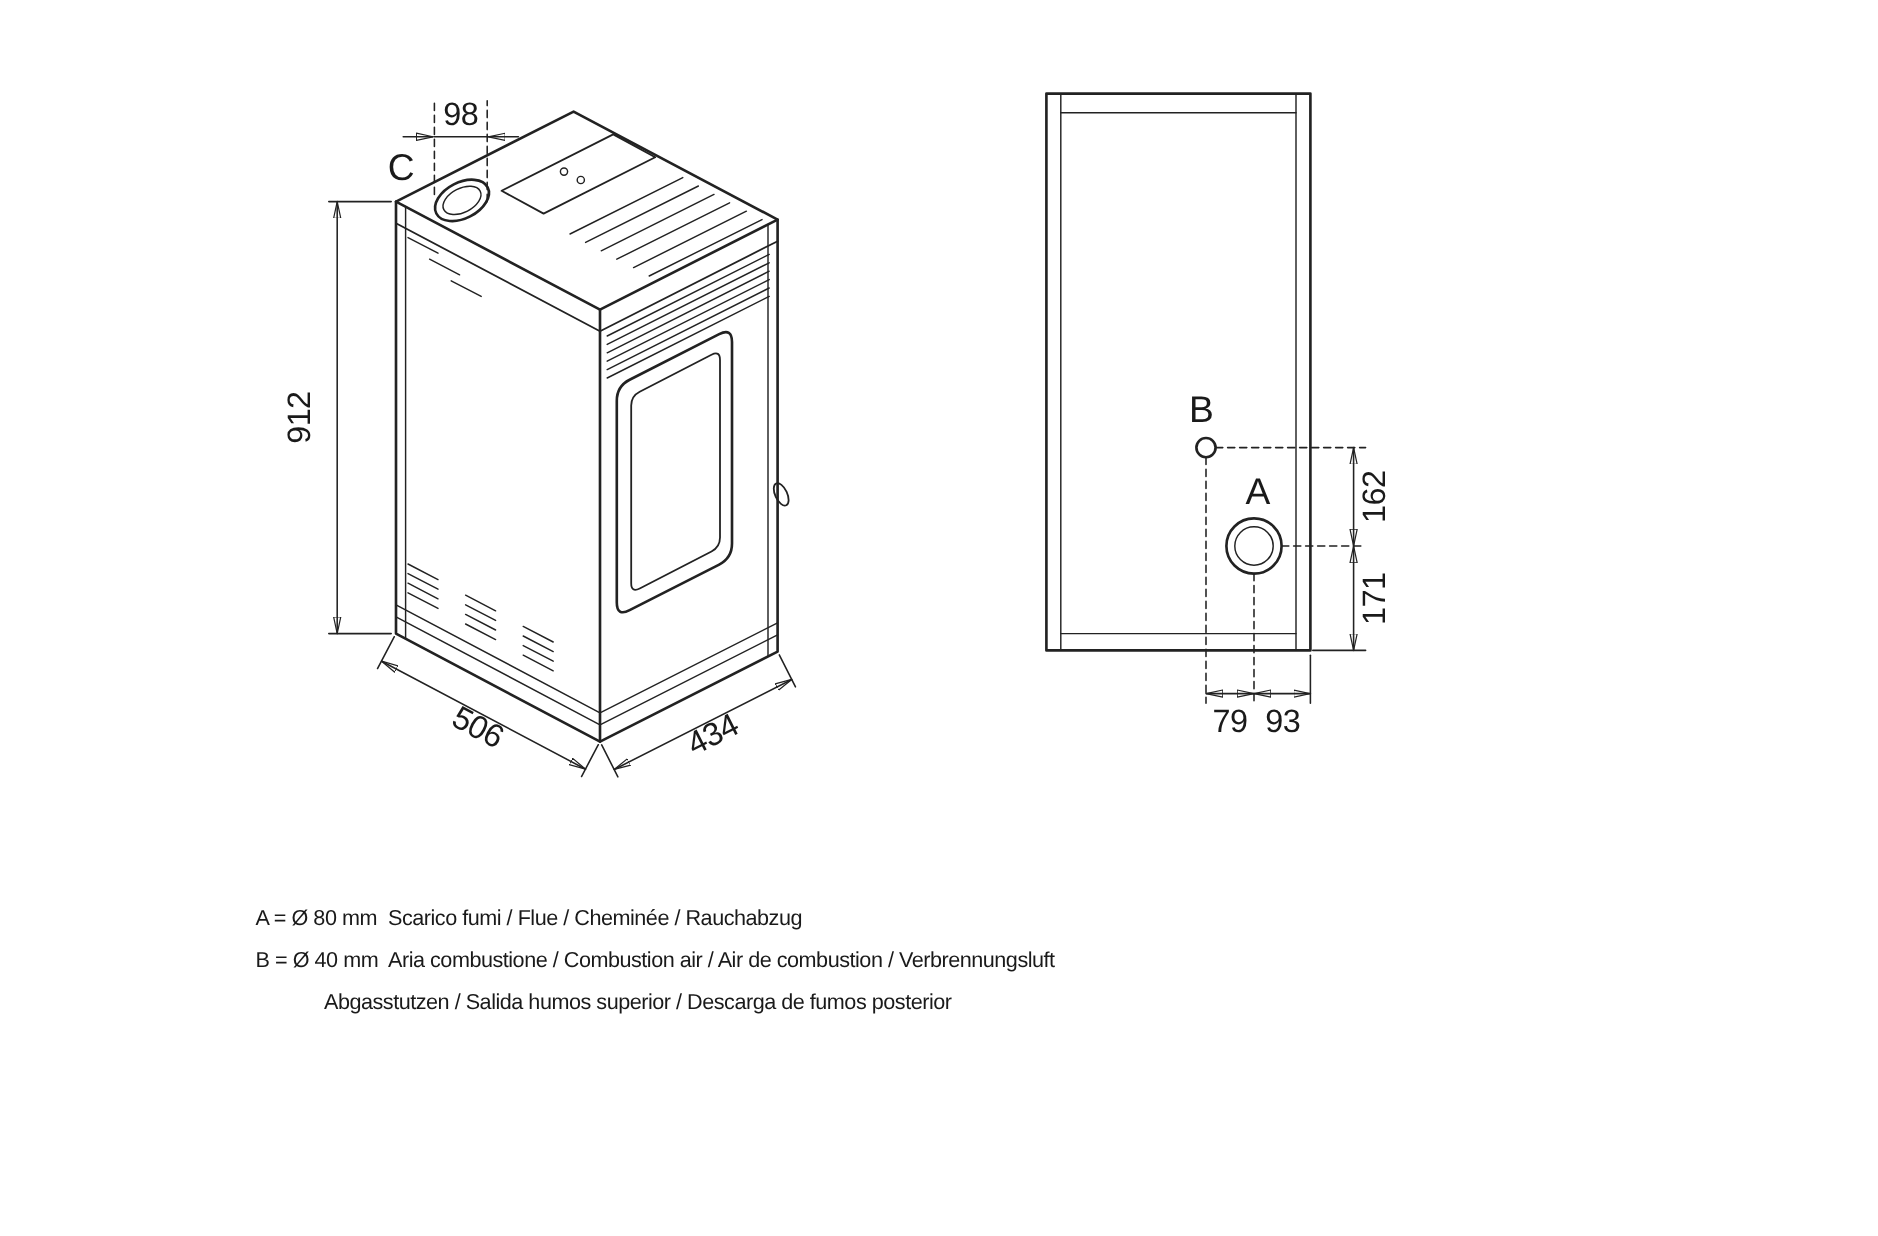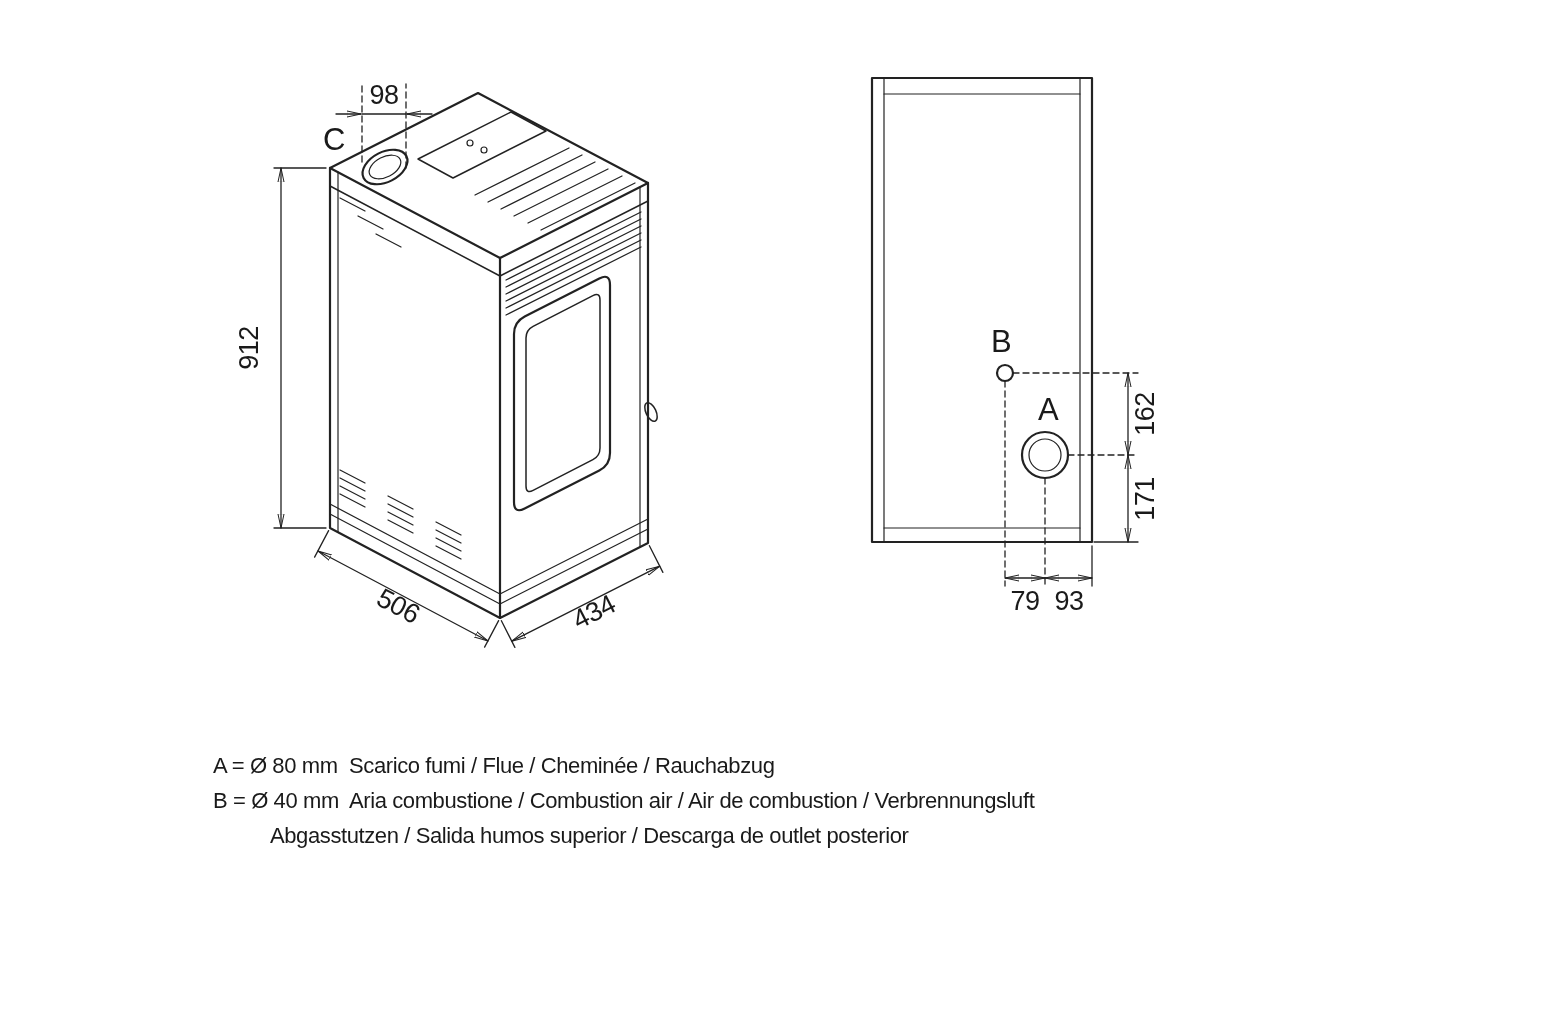--- a/index.html
+++ b/index.html
@@ -11,21 +11,21 @@
   svg .s2{stroke-width:2.2px;}
   svg .s15{stroke-width:1.5px;}
   svg .s12{stroke-width:1.2px;}
   svg .dim{stroke-width:1.3px;}
   svg .dash{stroke-width:1.3px;stroke-dasharray:6 4;}
   svg .fillw{fill:#ffffff;}
   svg text{fill:#1a1a1a;stroke:none;font-family:"Liberation Sans",sans-serif;letter-spacing:-0.5px;}
   svg .dimtxt{font-size:27px;}
   svg .lbltxt{font-size:31px;}
   .legend{position:absolute;left:213px;top:748px;color:#1a1a1a;}
-  .lg-row{height:35px;line-height:35px;font-size:22px;letter-spacing:-0.4px;white-space:pre;}
+  .lg-row{height:35px;line-height:35px;font-size:18px;letter-spacing:-0.4px;white-space:pre;}
   .lg-row.indent{padding-left:57px;}
 </style>
 </head>
 <body>
 
 <div class="stage">
 
 <svg width="1565" height="700" viewBox="0 0 1565 700">
   <defs>
     <marker id="arr" viewBox="0 0 14 8" refX="14" refY="4" markerWidth="14" markerHeight="8" orient="auto-start-reverse" markerUnits="userSpaceOnUse">
@@ -185,16 +185,16 @@
       <text class="dimtxt" x="1025" y="610" text-anchor="middle">79</text>
       <text class="dimtxt" x="1069" y="610" text-anchor="middle">93</text>
     </g>
   </g>
 </svg>
 
 
 <div class="legend">
   <div class="lg-row">A = Ø 80 mm  Scarico fumi / Flue / Cheminée / Rauchabzug</div>
   <div class="lg-row">B = Ø 40 mm  Aria combustione / Combustion air / Air de combustion / Verbrennungsluft</div>
-  <div class="lg-row indent">Abgasstutzen / Salida humos superior / Descarga de outlet posterior</div>
+  <div class="lg-row indent">Abgasstutzen / Salida humos superior / Descarga de fumos posterior</div>
 </div>
 
 </div>
 
 </body></html>

